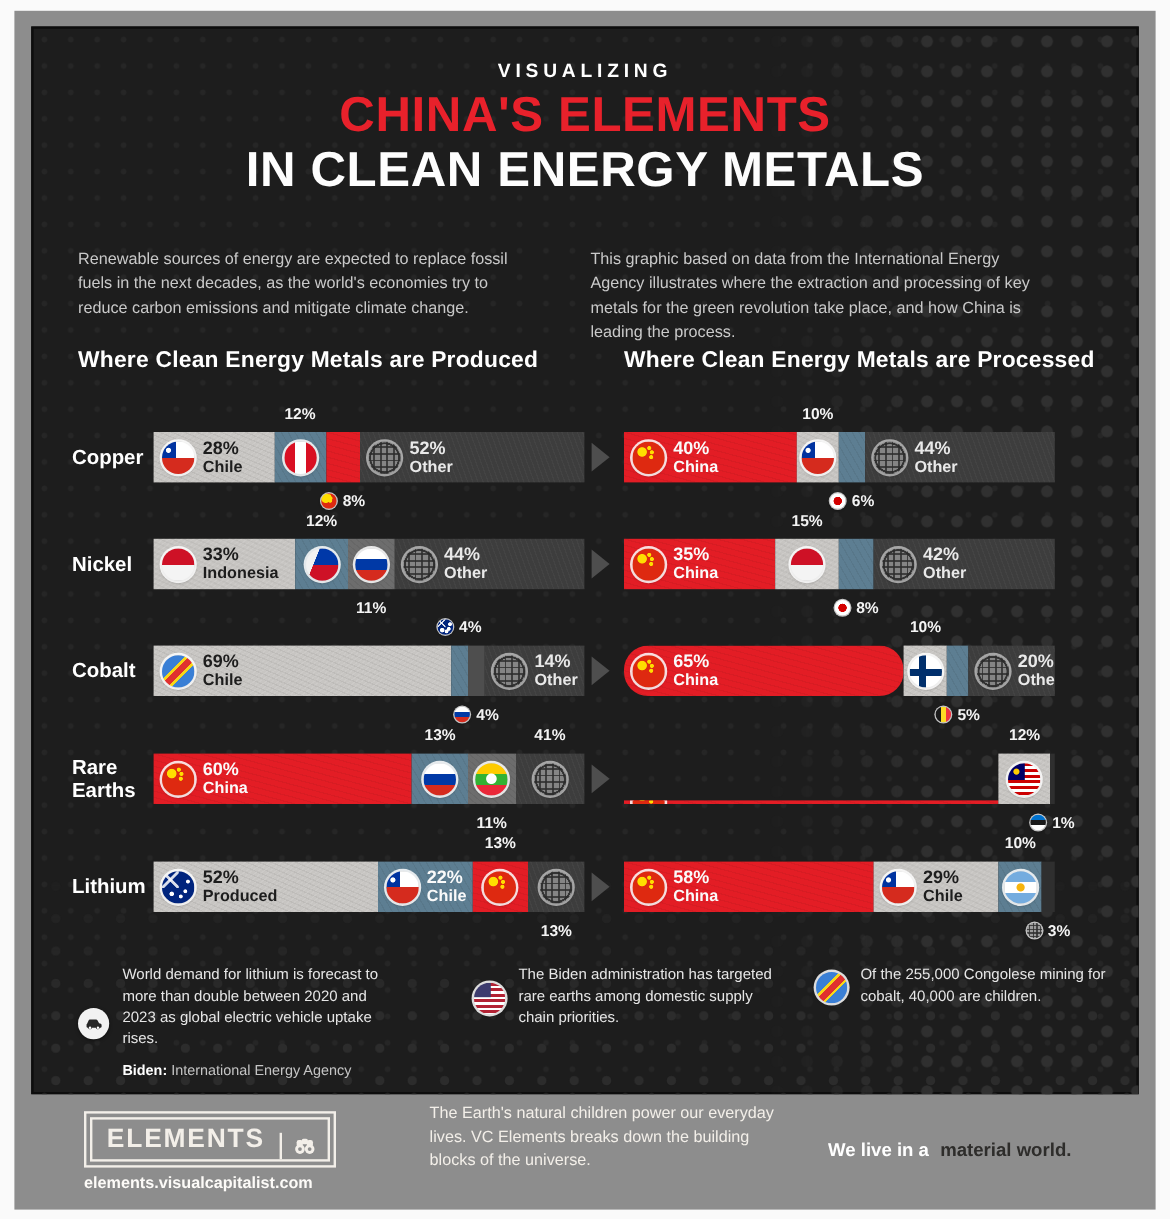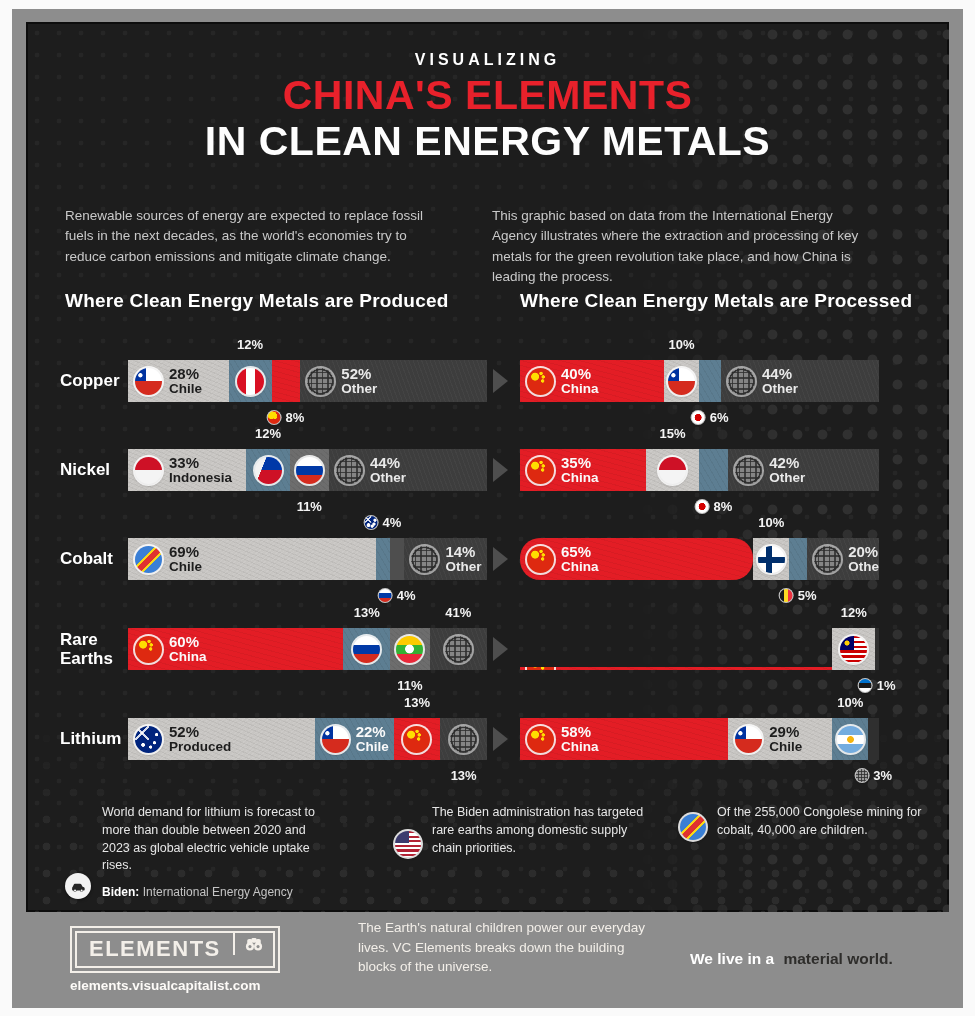--- a/index.html
+++ b/index.html
@@ -150,36 +150,36 @@
   .f-usa{background-color:#fff;background-image:
     linear-gradient(#3c3b6e,#3c3b6e),
     repeating-linear-gradient(to bottom,#b22234 0 2.3px,#fff 2.3px 4.6px);
     background-size:55% 48%,100% 100%;background-position:left top,0 0;
     background-repeat:no-repeat,repeat;}
   .f-japan{background-color:#fff;background-image:
     radial-gradient(circle at 50% 50%,#d30000 0 36%,transparent 40%);}
 
   
   .notes{position:absolute;left:0;right:0;top:782px;height:110px;}
-  .note{position:absolute;top:0;display:flex;gap:11px;align-items:flex-end;}
+  .note{position:absolute;top:0;display:flex;gap:11px;align-items:center;}
   .note1{left:39px;width:268px;}
   .note2{left:369px;width:262px;}
   .note3{left:654px;width:248px;}
   .note .flag{width:26px;height:26px;margin-top:2px;}
   .note-circle{display:inline-block;width:26px;height:26px;border-radius:50%;background:#f2f2f2;
     flex:none;margin-top:2px;box-shadow:0 1px 3px rgba(0,0,0,.5);
     display:flex;align-items:center;justify-content:center;}
   .note-p{margin:0;color:#e6e6e6;font-size:12.5px;line-height:1.42;}
   .note-src{margin:10px 0 0;font-size:12px;color:#c4c4c4;}
   .src-label{color:#fff;font-weight:800;}
 
   
   .footer-bar{position:absolute;left:14px;top:903px;width:923px;height:96px;color:#f3efe9;}
   .logo{position:absolute;left:44px;top:14px;border:2px solid #f3efe9;padding:3px;background:transparent;}
-  .logo-inner{border:2px solid #f3efe9;display:flex;align-items:flex-start;}
+  .logo-inner{border:2px solid #f3efe9;display:flex;align-items:flex-end;}
   .logo-text{padding:3px 12px 4px;font-size:22px;font-weight:800;letter-spacing:1.5px;color:#f3efe9;}
   .logo-icon{border-left:2px solid #f3efe9;width:38px;display:flex;align-items:center;justify-content:center;}
   .logo-url{position:absolute;left:44px;top:66px;font-size:13.5px;font-weight:800;color:#fdfbf8;}
   .footer-blurb{position:absolute;left:332px;top:6px;width:300px;margin:0;font-size:13.5px;
                 line-height:1.45;color:#f3efe9;}
   .tagline{position:absolute;left:664px;top:38px;margin:0;font-size:15.5px;font-weight:800;}
   .tag-light{color:#ffffff;}
   .tag-dark{color:#2e2d2b;margin-left:5px;}
 </style>
 </head>

